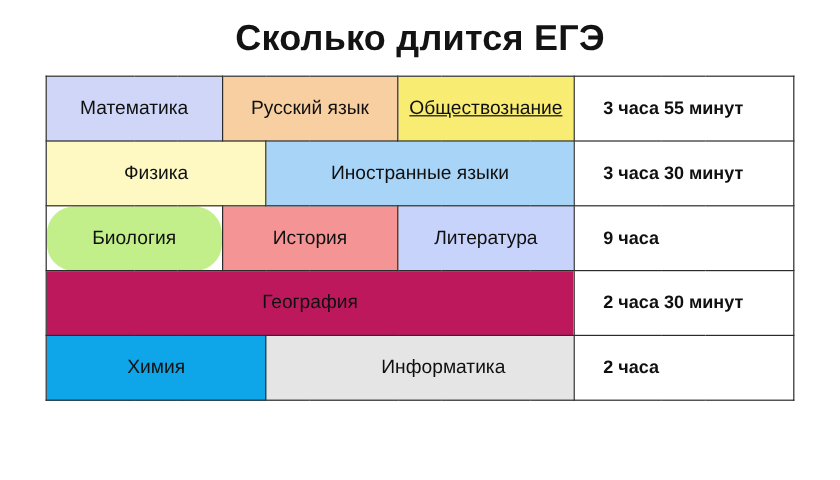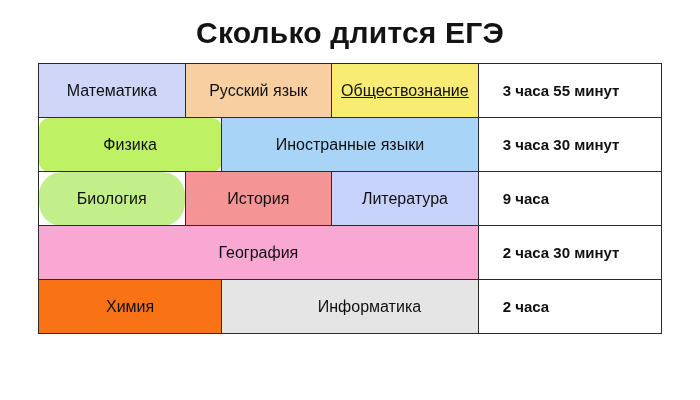--- a/index.html
+++ b/index.html
@@ -62,35 +62,35 @@
 
   <table class="table">
     <tbody>
         <tr>
           <td colspan="4" style="background: rgb(207, 214, 247);">Математика</td>
           <td colspan="4" style="background: rgb(248, 207, 160);">Русский язык</td>
           <td colspan="4" style="background: rgb(249, 236, 114); text-decoration: underline;">Обществознание</td>
           <td class="dur" colspan="5">3 часа 55 минут</td>
         </tr>
         <tr>
-          <td colspan="5" style="background: #bef264; border-radius: 10px;">Физика</td>
+          <td colspan="5" style="background: #fef9c3;">Физика</td>
           <td colspan="7" style="background: rgb(168, 212, 247);">Иностранные языки</td>
           <td class="dur" colspan="5">3 часа 30 минут</td>
         </tr>
         <tr>
           <td colspan="4" style="background: rgb(194, 239, 137); border-radius: 23px;">Биология</td>
           <td colspan="4" style="background: rgb(244, 148, 148);">История</td>
           <td colspan="4" style="background: rgb(200, 211, 251);">Литература</td>
           <td class="dur" colspan="5">9 часа</td>
         </tr>
         <tr>
-          <td colspan="12" style="background: #f9a8d4;">География</td>
+          <td colspan="12" style="background: #be185d;">География</td>
           <td class="dur" colspan="5">2 часа 30 минут</td>
         </tr>
         <tr>
-          <td colspan="5" style="background: #f97316;">Химия</td>
+          <td colspan="5" style="background: #0ea5e9;">Химия</td>
           <td colspan="7" style="background: #e5e5e5; padding-left: 43px;">Информатика</td>
           <td class="dur" colspan="5">2 часа</td>
         </tr>
       </tbody>
   </table>
 
 </div>
 
 </body></html>

